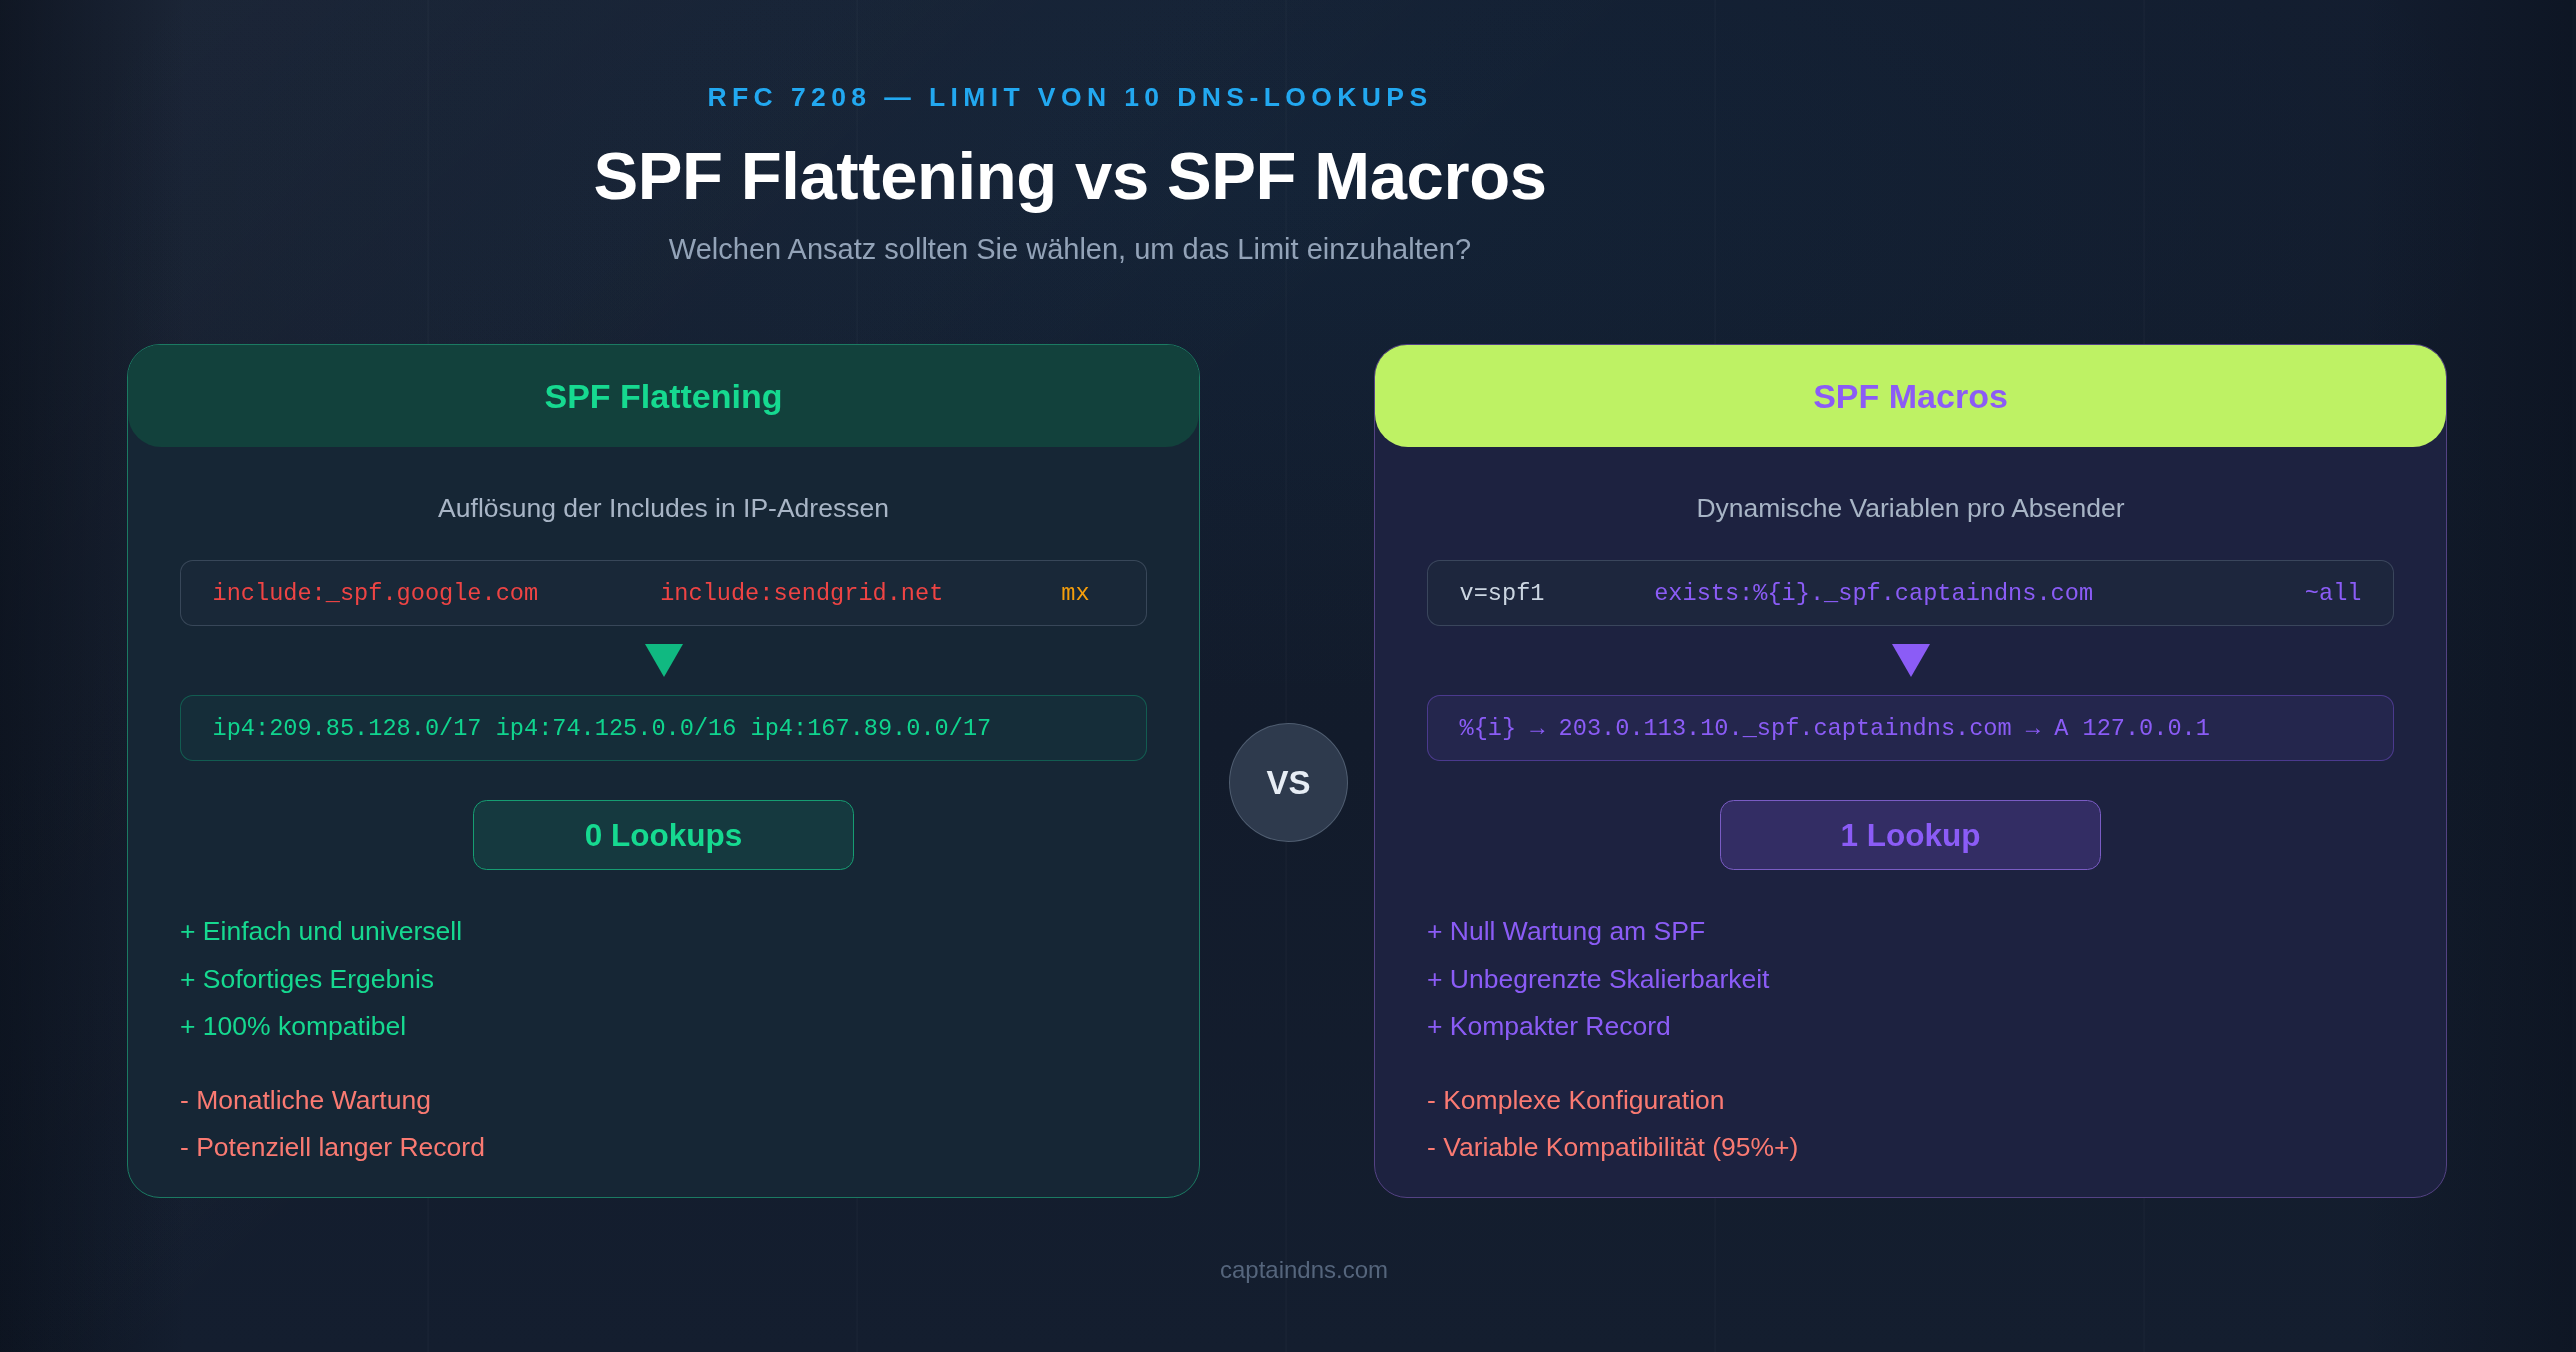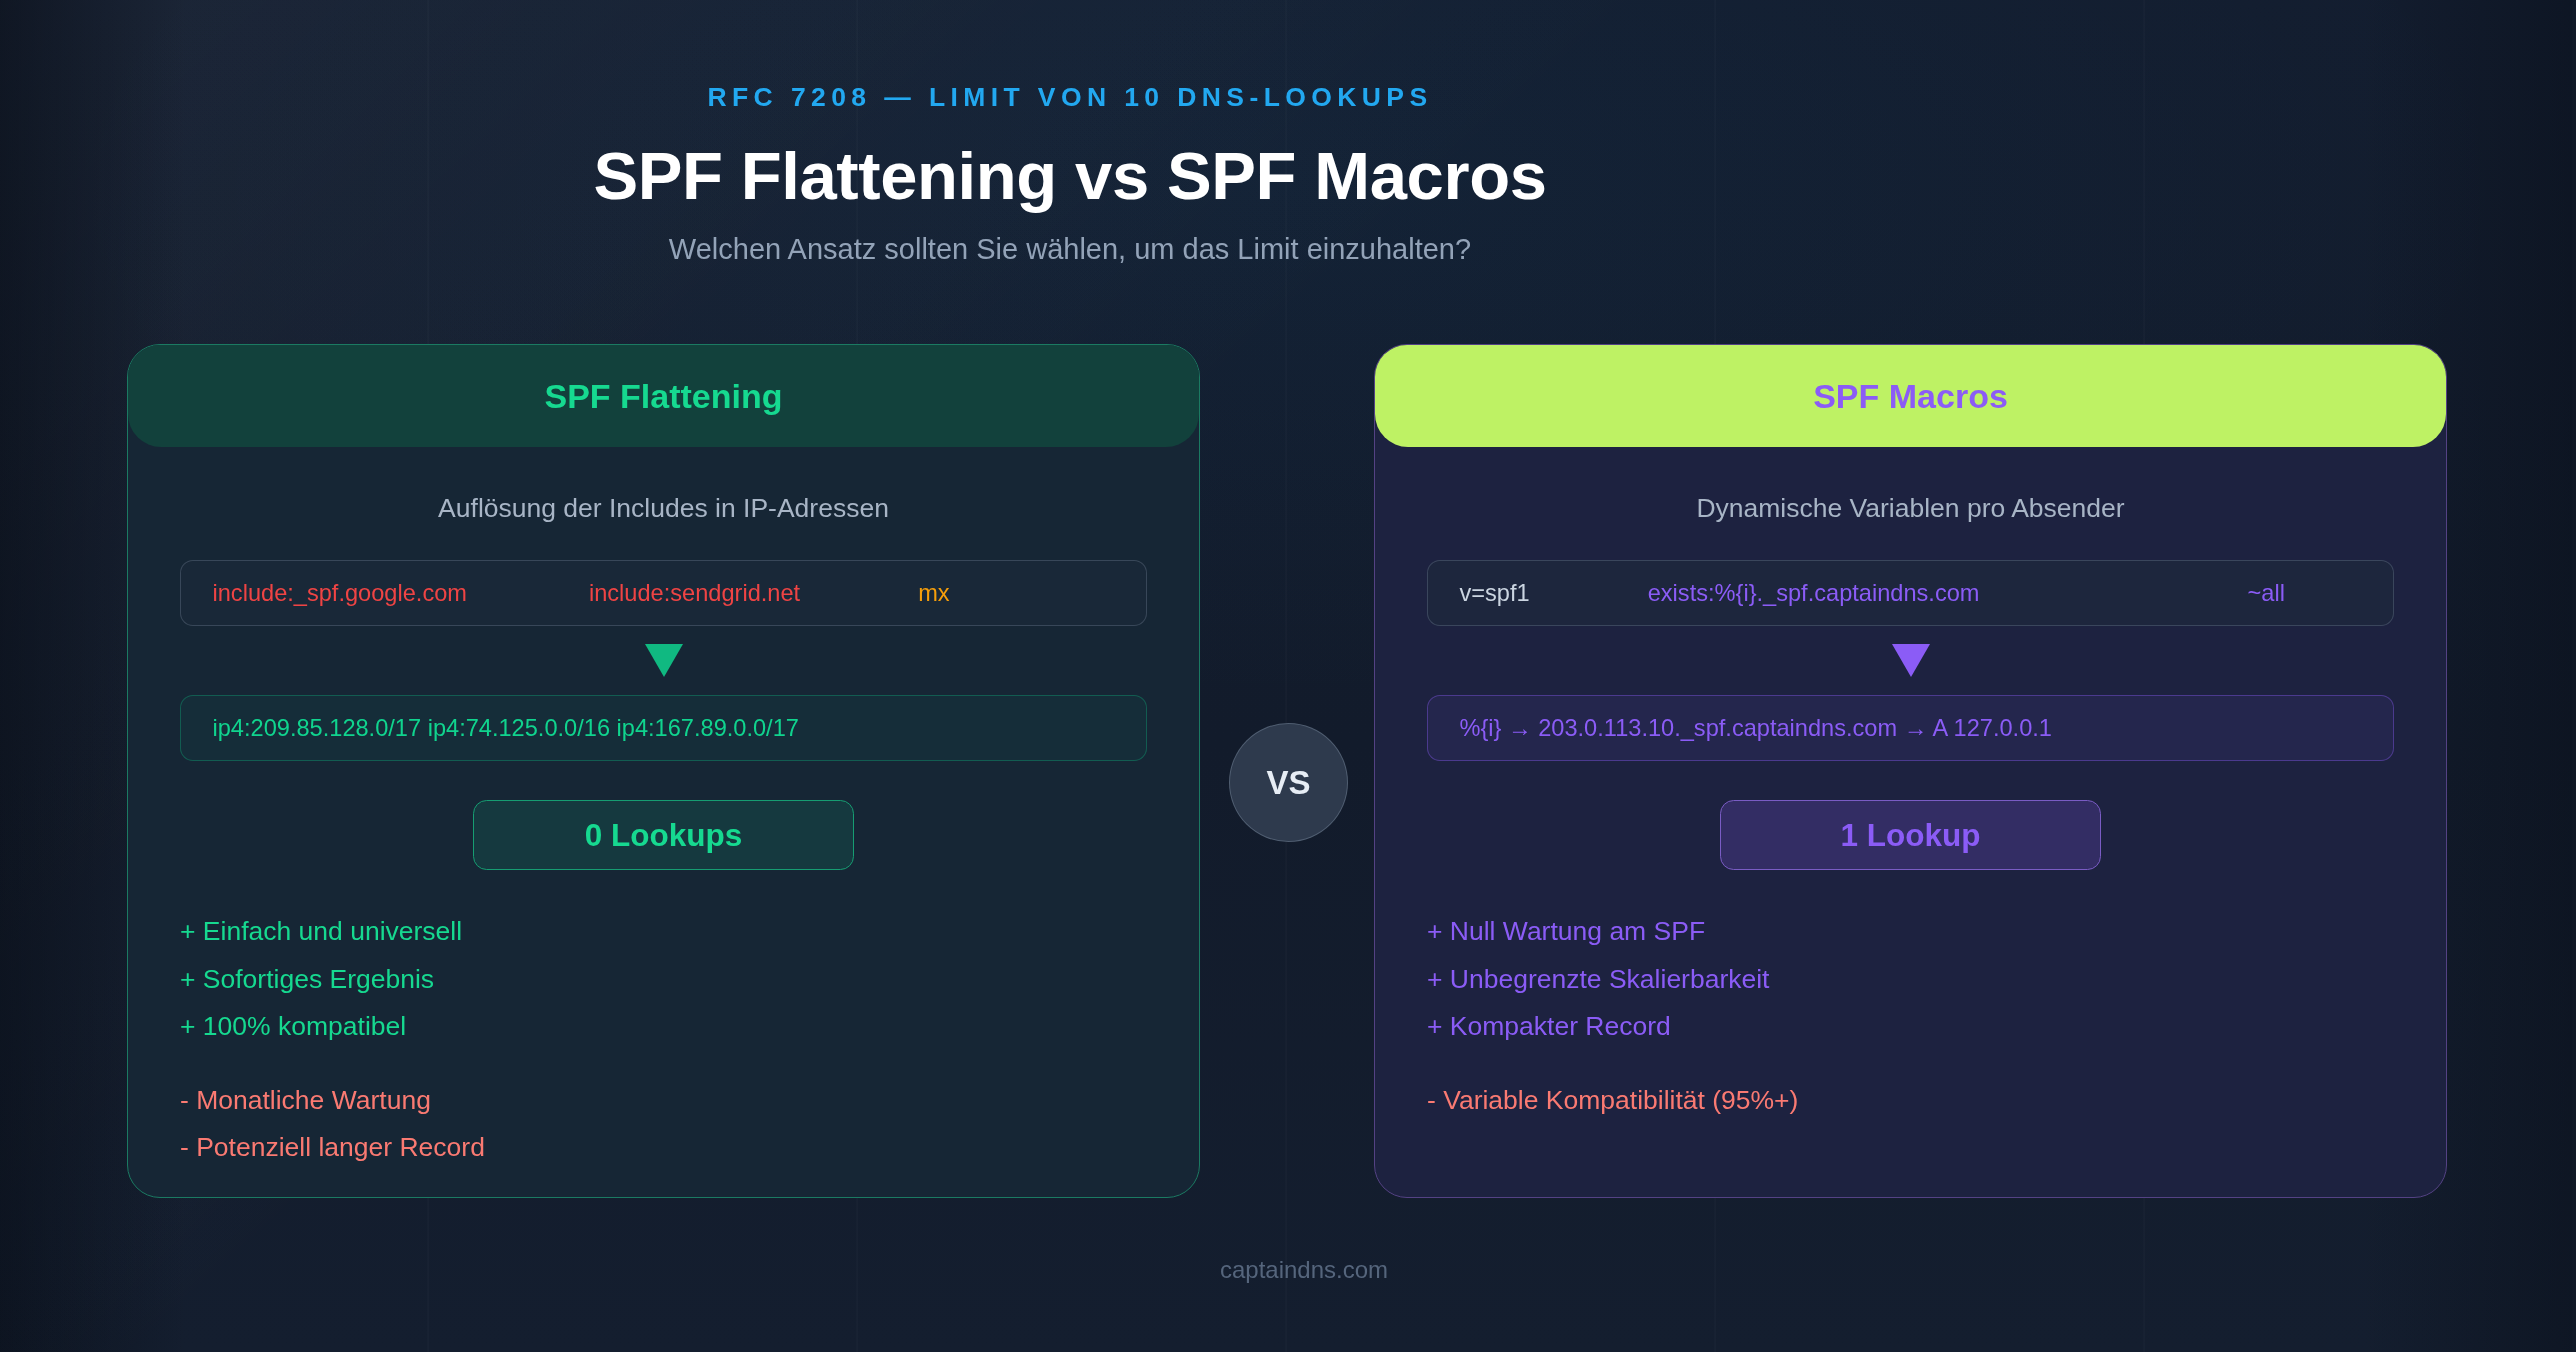--- a/index.html
+++ b/index.html
@@ -112,21 +112,21 @@
 
   
   .code-box {
     margin-top:36px;
     height:66px;
     border-radius:13px;
     border:1.3px solid rgba(148,163,184,0.26);
     background:rgba(30,41,59,0.55);
     display:flex; align-items:center;
     padding:0 31.5px;
-    font-family:Liberation Sans, sans-serif;
+    font-family:Liberation Mono, monospace;
     font-size:23.6px;
     white-space:nowrap;
     overflow:hidden;
     gap:46px;
   }
   .code-box.result {
     margin-top:0;
     border-color:rgba(16,185,129,0.34);
     background:rgba(16,185,129,0.055);
   }
@@ -294,20 +294,21 @@
       <div class="badge-row">
         <div class="badge">1 Lookup</div>
       </div>
 
       <div class="bullets">
         <div class="bullet pro-m">+ Null Wartung am SPF</div>
         <div class="bullet pro-m">+ Unbegrenzte Skalierbarkeit</div>
         <div class="bullet pro-m">+ Kompakter Record</div>
       </div>
       <div class="bullets-con">
+        <div class="bullet con">- Komplexe Konfiguration</div>
         <div class="bullet con">- Variable Kompatibilität (95%+)</div>
       </div>
     </div>
   </div>
 
   <div id="vs-circle">VS</div>
 
   <div id="footer">captaindns.com</div>
 
 </div>

